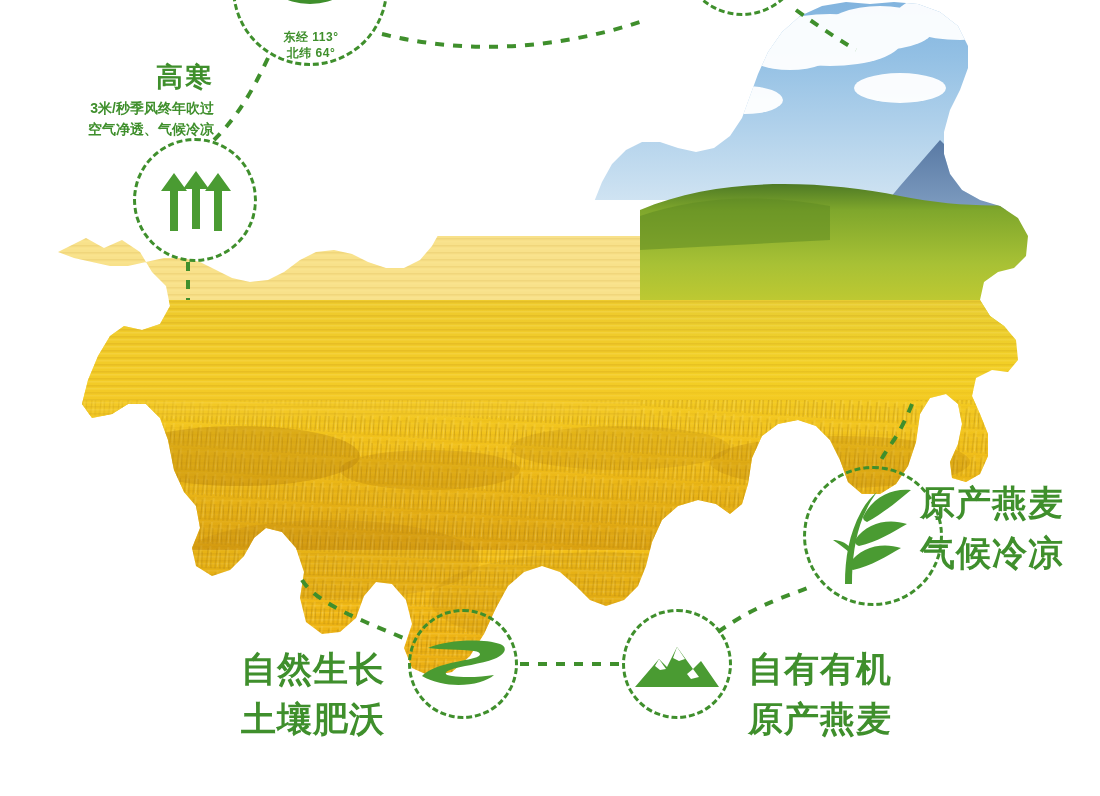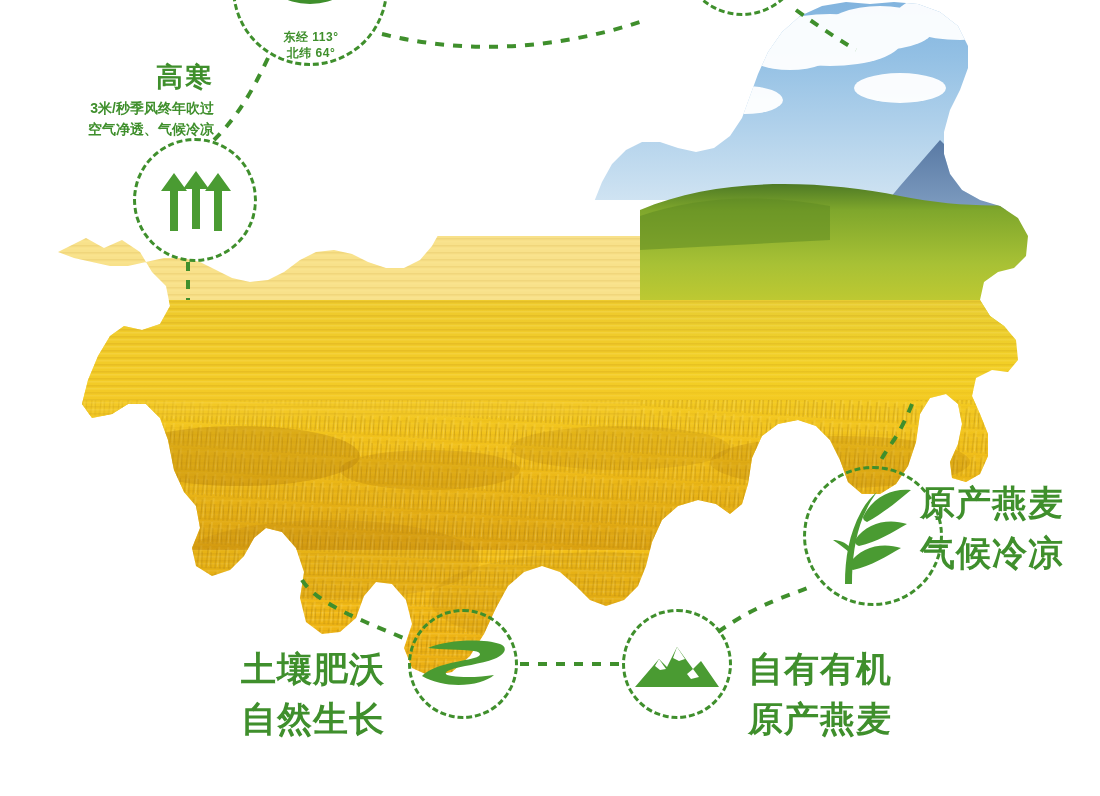--- a/index.html
+++ b/index.html
@@ -236,22 +236,22 @@
   </div>
 
   <div class="badge" style="left:408px;top:609px;width:110px;height:110px;">
     <svg width="86" height="56" viewBox="0 0 86 56">
       <path d="M2,40 C14,28 40,26 54,22 C62,20 62,16 54,15 C40,13 20,14 8,12 C26,4 62,2 80,8
                C88,11 86,18 74,23 C62,28 40,30 30,34 C24,36 24,39 32,40 C44,42 62,41 74,39
                C62,50 26,54 2,40 Z" fill="#4a9b32"></path>
     </svg>
   </div>
   <div class="txt t-big r-align" style="left:200px;top:644px;width:185px;">
+    <div>自然生长</div>
     <div>土壤肥沃</div>
-    <div>自然生长</div>
   </div>
 
   <div class="badge" style="left:622px;top:609px;width:110px;height:110px;">
     <svg width="88" height="54" viewBox="0 0 88 54">
       <path d="M2,50 L26,22 L34,30 L44,10 L60,32 L68,24 L86,50 Z" fill="#4a9b32"></path>
       <path d="M44,10 L52,22 L46,24 L40,21 Z" fill="#ffffff"></path>
       <path d="M26,22 L33,32 L27,33 L22,29 Z" fill="#ffffff"></path>
       <path d="M2,50 L20,28 L26,34 L14,50 Z" fill="#ffffff" opacity="0"></path>
       <path d="M60,32 L66,40 L58,42 L54,37 Z" fill="#ffffff"></path>
     </svg>

